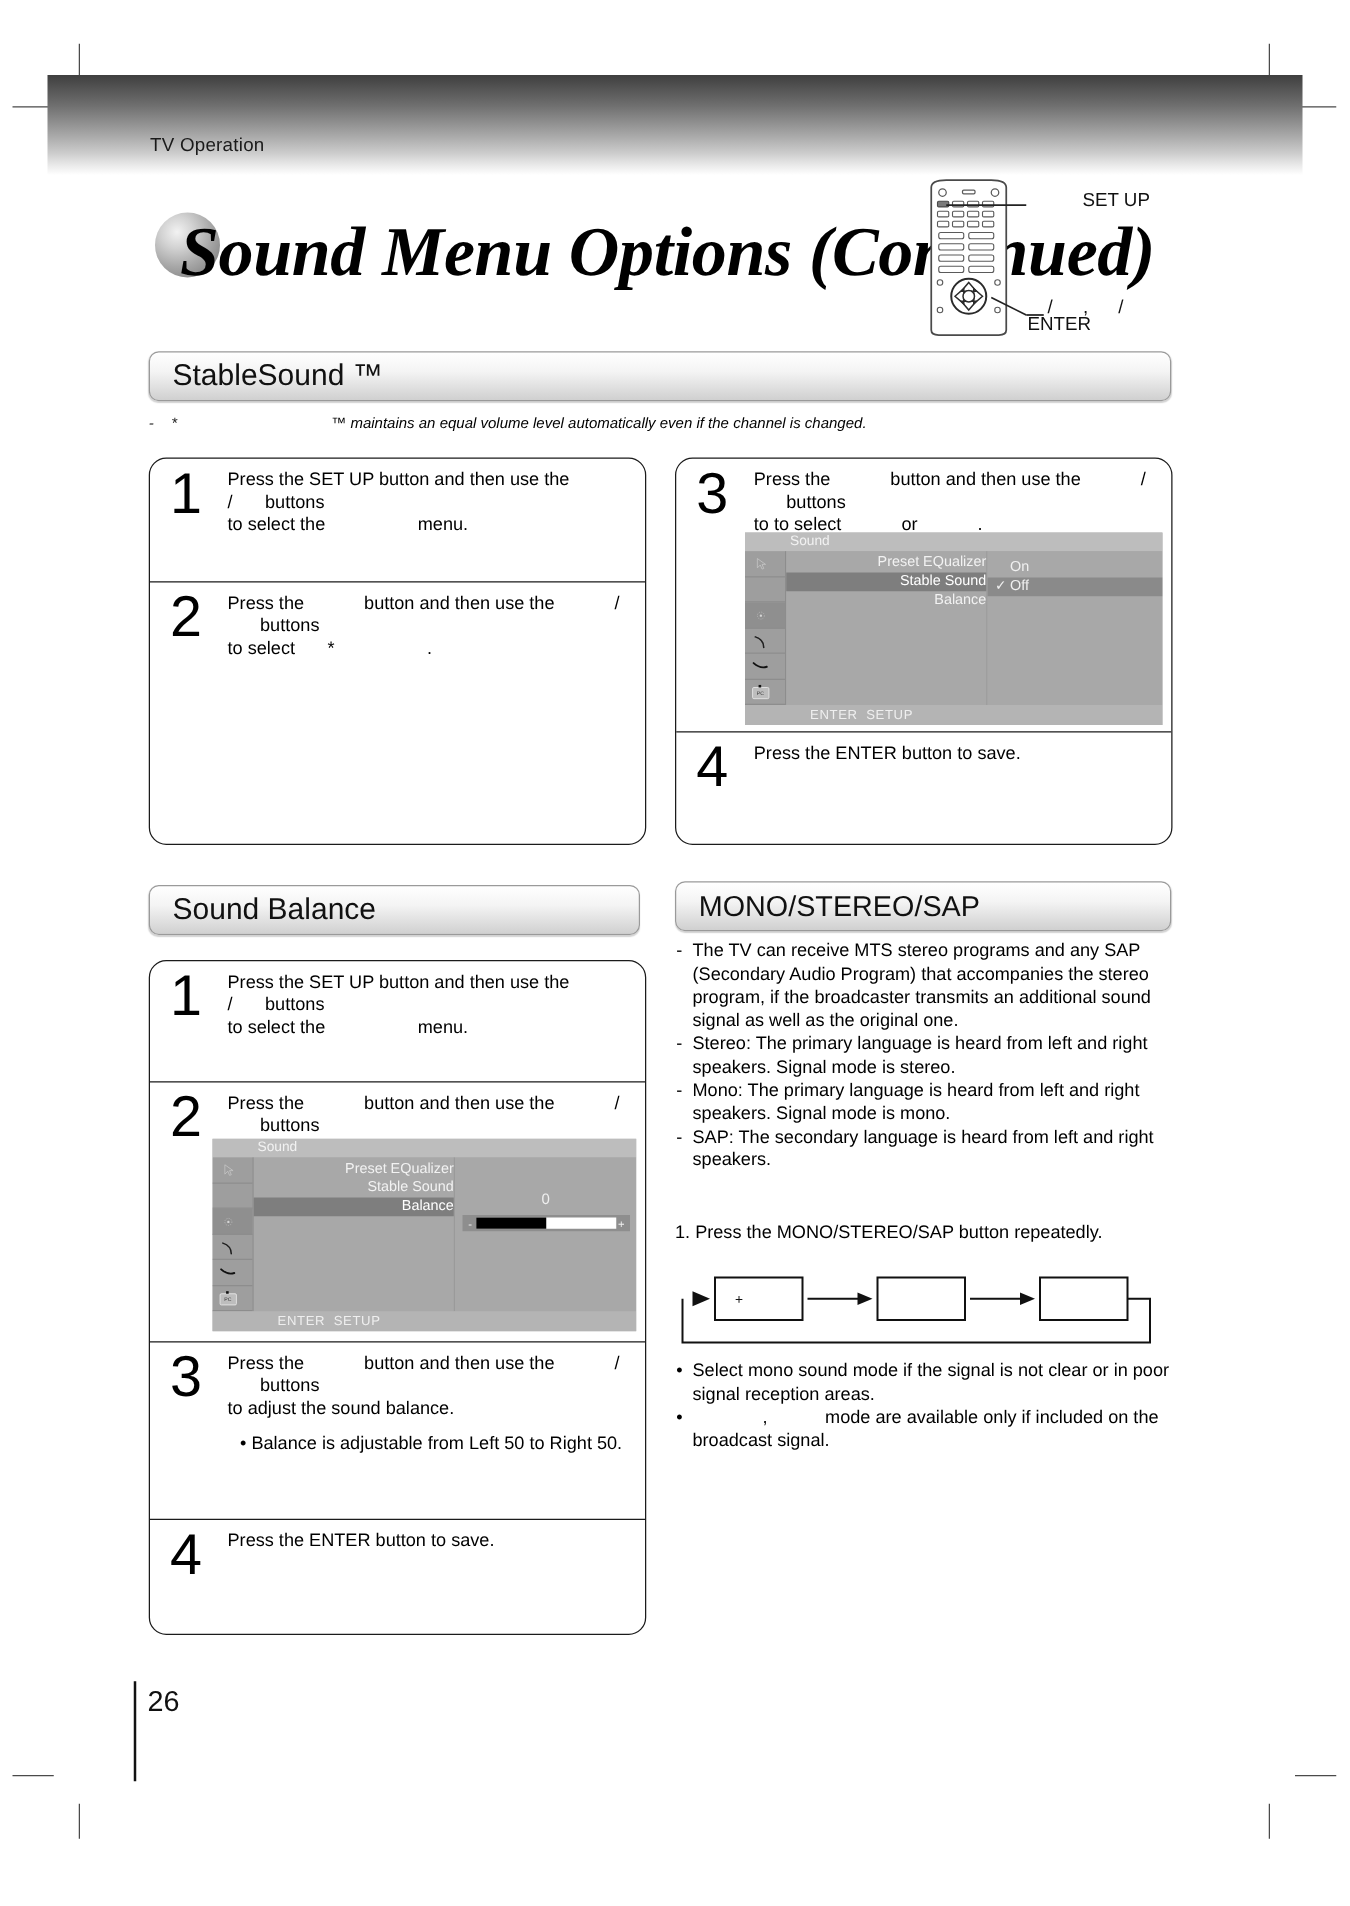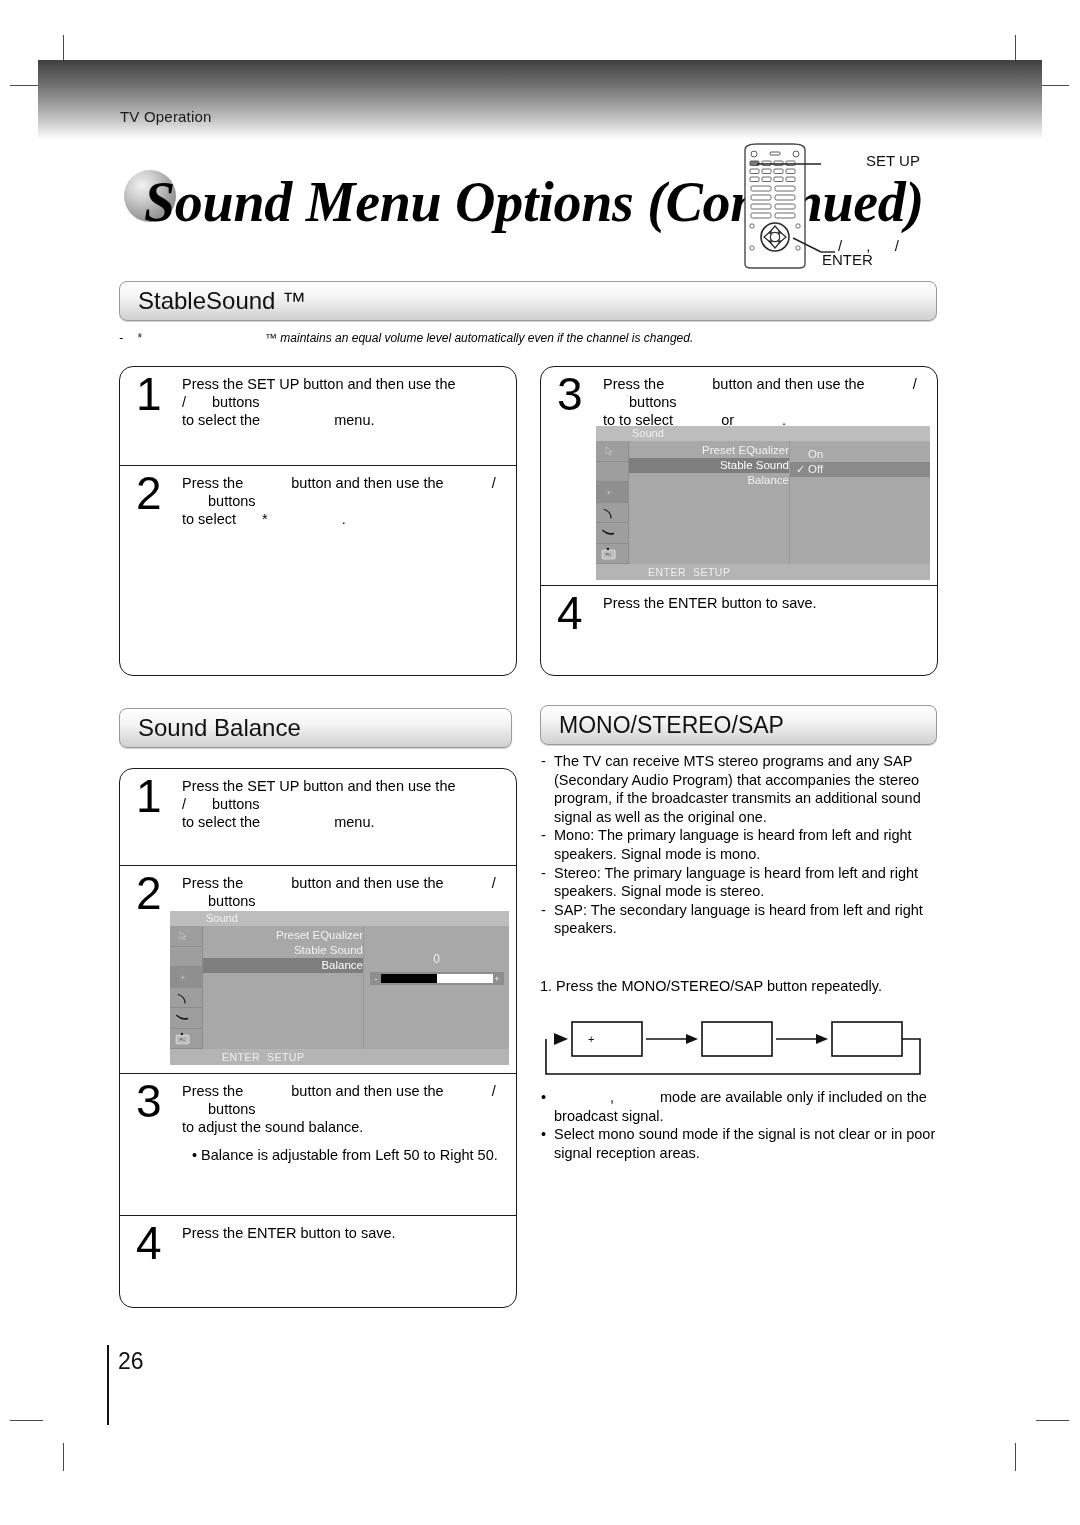--- a/index.html
+++ b/index.html
@@ -590,39 +590,39 @@
   </div>
   <div class="osd-footer"><span>ENTER</span>&nbsp;&nbsp;<span>SETUP</span></div>
 </div>
 
 <div class="section-bar" id="bar-monostereosap">
   <span>MONO/STEREO/SAP</span>
 </div>
 
 <div id="mss-list">
   <div class="li">The TV can receive MTS stereo programs and any SAP (Secondary Audio Program) that accompanies the stereo program, if the broadcaster transmits an additional sound signal as well as the original one.</div>
+  <div class="li">Stereo: The primary language is heard from left and right speakers. Signal mode is stereo.</div>
   <div class="li">Mono: The primary language is heard from left and right speakers. Signal mode is mono.</div>
-  <div class="li">Stereo: The primary language is heard from left and right speakers. Signal mode is stereo.</div>
   <div class="li">SAP: The secondary language is heard from left and right speakers.</div>
 </div>
 
 <div id="mss-step">1. Press the MONO/STEREO/SAP button repeatedly.</div>
 
 <svg id="mss-flow" viewBox="0 0 400 66">
   <rect x="32" y="4" width="70" height="34" fill="none" stroke="#111" stroke-width="1.6"></rect>
   <rect x="162" y="4" width="70" height="34" fill="none" stroke="#111" stroke-width="1.6"></rect>
   <rect x="292" y="4" width="70" height="34" fill="none" stroke="#111" stroke-width="1.6"></rect>
   <text x="48" y="25" font-size="11" font-family="Liberation Sans" fill="#111">+</text>
   <line x1="106" y1="21" x2="148" y2="21" stroke="#111" stroke-width="1.6"></line>
   <polygon points="158,21 146,16 146,26" fill="#111"></polygon>
   <line x1="236" y1="21" x2="278" y2="21" stroke="#111" stroke-width="1.6"></line>
   <polygon points="288,21 276,16 276,26" fill="#111"></polygon>
   <path d="M362 21 L380 21 L380 56 L6 56 L6 21" fill="none" stroke="#111" stroke-width="1.6"></path>
   <polygon points="28,21 14,15 14,27" fill="#111"></polygon>
 </svg>
 
 <div id="mss-notes">
+  <div class="li">Select mono sound mode if the signal is not clear or in poor signal reception areas.</div>
   <div class="li"><span class="blank-lg"></span><span>,</span><span class="blank-md"></span><span>mode are available only if included on the broadcast signal.</span></div>
-  <div class="li">Select mono sound mode if the signal is not clear or in poor signal reception areas.</div>
 </div>
 
 <div id="page-number-rule"></div>
 <div id="page-number">26</div>
 
 </body></html>

